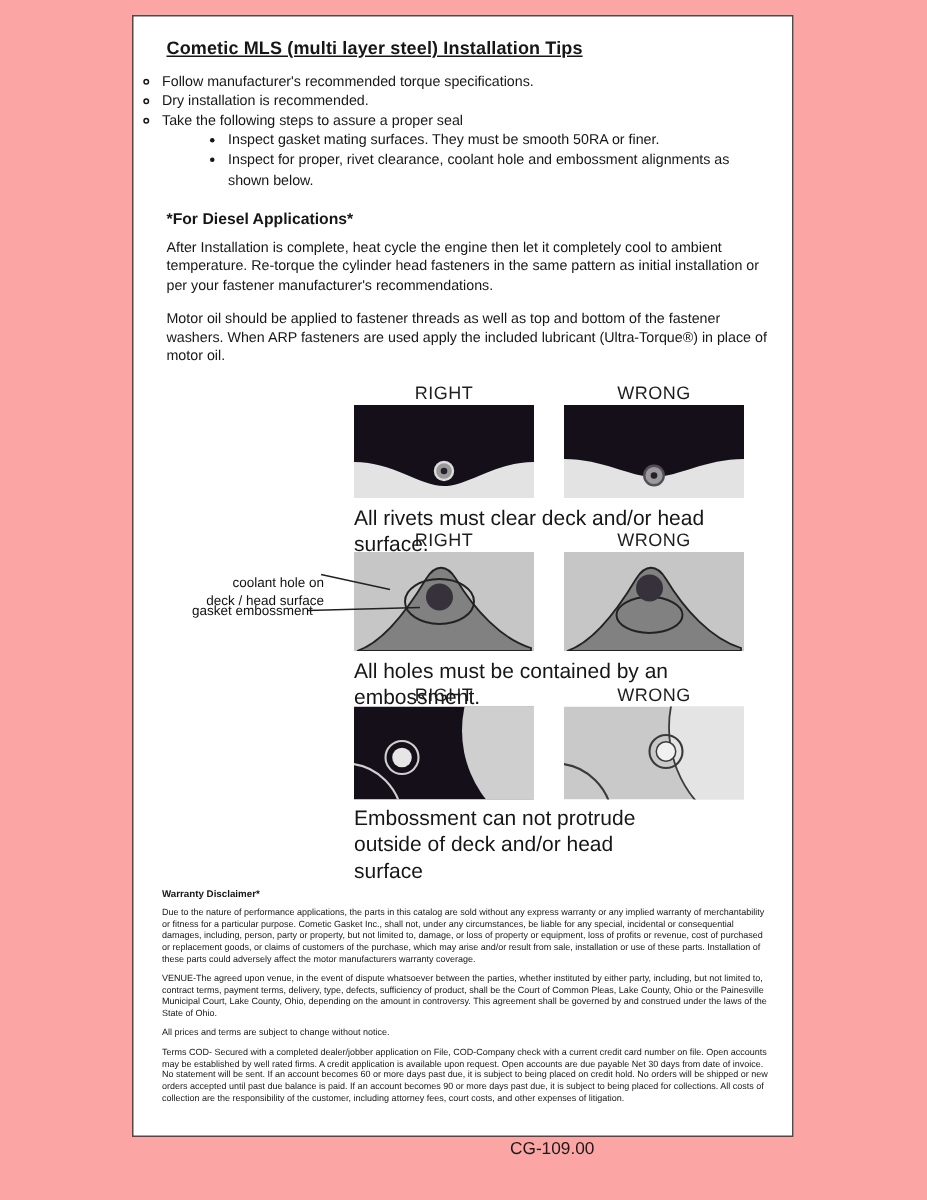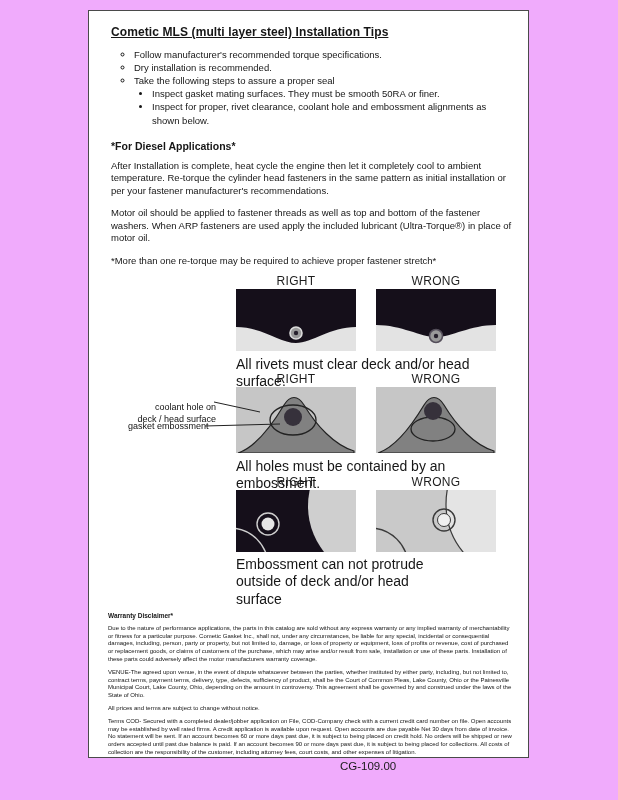--- a/index.html
+++ b/index.html
@@ -2,31 +2,31 @@
 <html><head>
 <meta charset="utf-8">
 <style>
   * { margin:0; padding:0; box-sizing:border-box; }
   html,body { background:#ffffff; }
   body {
     width:618px; height:800px;
     font-family:"Liberation Sans", sans-serif;
     color:#161616;
   }
-  .canvas { position:relative; width:618px; height:800px; background:#f0abfc; overflow:hidden; }
+  .canvas { position:relative; width:618px; height:800px; background:#fca5a5; overflow:hidden; }
   .sheet {
     position:absolute; left:88px; top:10px; width:441px; height:748px;
     border:1px solid #4a4a4a; background:#ffffff;
     padding:12px 16px 0 19px; overflow:hidden;
   }
   .title {
     font-size:12px; font-weight:bold; text-decoration:underline;
     margin:2px 0 9px 3px; letter-spacing:0.1px;
   }
-  ul.tips-list { list-style:circle; margin-left:26px; font-size:9.5px; line-height:1.38; }
+  ul.tips-list { list-style:circle; font-size:9.5px; line-height:1.38; }
   ul.tips-sublist { list-style:disc; margin-left:44px; font-size:9.5px; line-height:1.38; }
   .diesel-heading { font-weight:bold; font-size:10.5px; margin:13px 0 8px 3px; }
   .body-para { font-size:9.5px; line-height:1.32; margin:0 0 10px 3px; width:402px; }
   .note { font-size:9.5px; margin:10px 0 0 3px; }
 
   .diagrams { position:relative; height:314px; margin-top:8px; }
   .dlabel { position:absolute; width:120px; text-align:center; font-size:12px; color:#1d1d1d; letter-spacing:0.3px; }
   .panel { position:absolute; display:block; }
   .caption { position:absolute; font-size:14px; line-height:1.25; }
   .annotation { position:absolute; font-size:9px; line-height:1.3; color:#111; }
@@ -52,21 +52,20 @@
       <li>Take the following steps to assure a proper seal</li>
     </ul>
     <ul class="tips-sublist">
       <li>Inspect gasket mating surfaces.  They must be smooth 50RA or finer.</li>
       <li>Inspect for proper, rivet clearance, coolant hole and embossment alignments as shown below.</li>
     </ul>
 
     <div class="diesel-heading">*For Diesel Applications*</div>
     <p class="body-para">After Installation is complete, heat cycle the engine then let it completely cool to ambient temperature. Re-torque the cylinder head fasteners in the same pattern as initial installation or per your fastener manufacturer's recommendations.</p>
     <p class="body-para">Motor oil should be applied to fastener threads as well as top and bottom of the fastener washers. When ARP fasteners are used apply the included lubricant (Ultra-Torque®) in place of motor oil.</p>
-    <p class="note">*More than one re-torque may be required to achieve proper fastener stretch*</p>
 
     <div class="diagrams">
 
       <div class="dlabel" style="left:128px; top:0;">RIGHT</div>
       <div class="dlabel" style="left:268px; top:0;">WRONG</div>
       <svg class="panel" style="left:128px; top:15px;" width="120" height="62" viewBox="0 0 120 62">
         <rect width="120" height="62" fill="#150f1a"></rect>
         <path d="M0,62 L0,38 C26,38 44,54 60,54 C76,54 94,38 120,38 L120,62 Z" fill="#e3e3e3"></path>
         <circle cx="60" cy="44" r="6" fill="#9a9a9a" stroke="#dcdcdc" stroke-width="1.6"></circle>
         <circle cx="60" cy="44" r="2.2" fill="#26202c"></circle>

